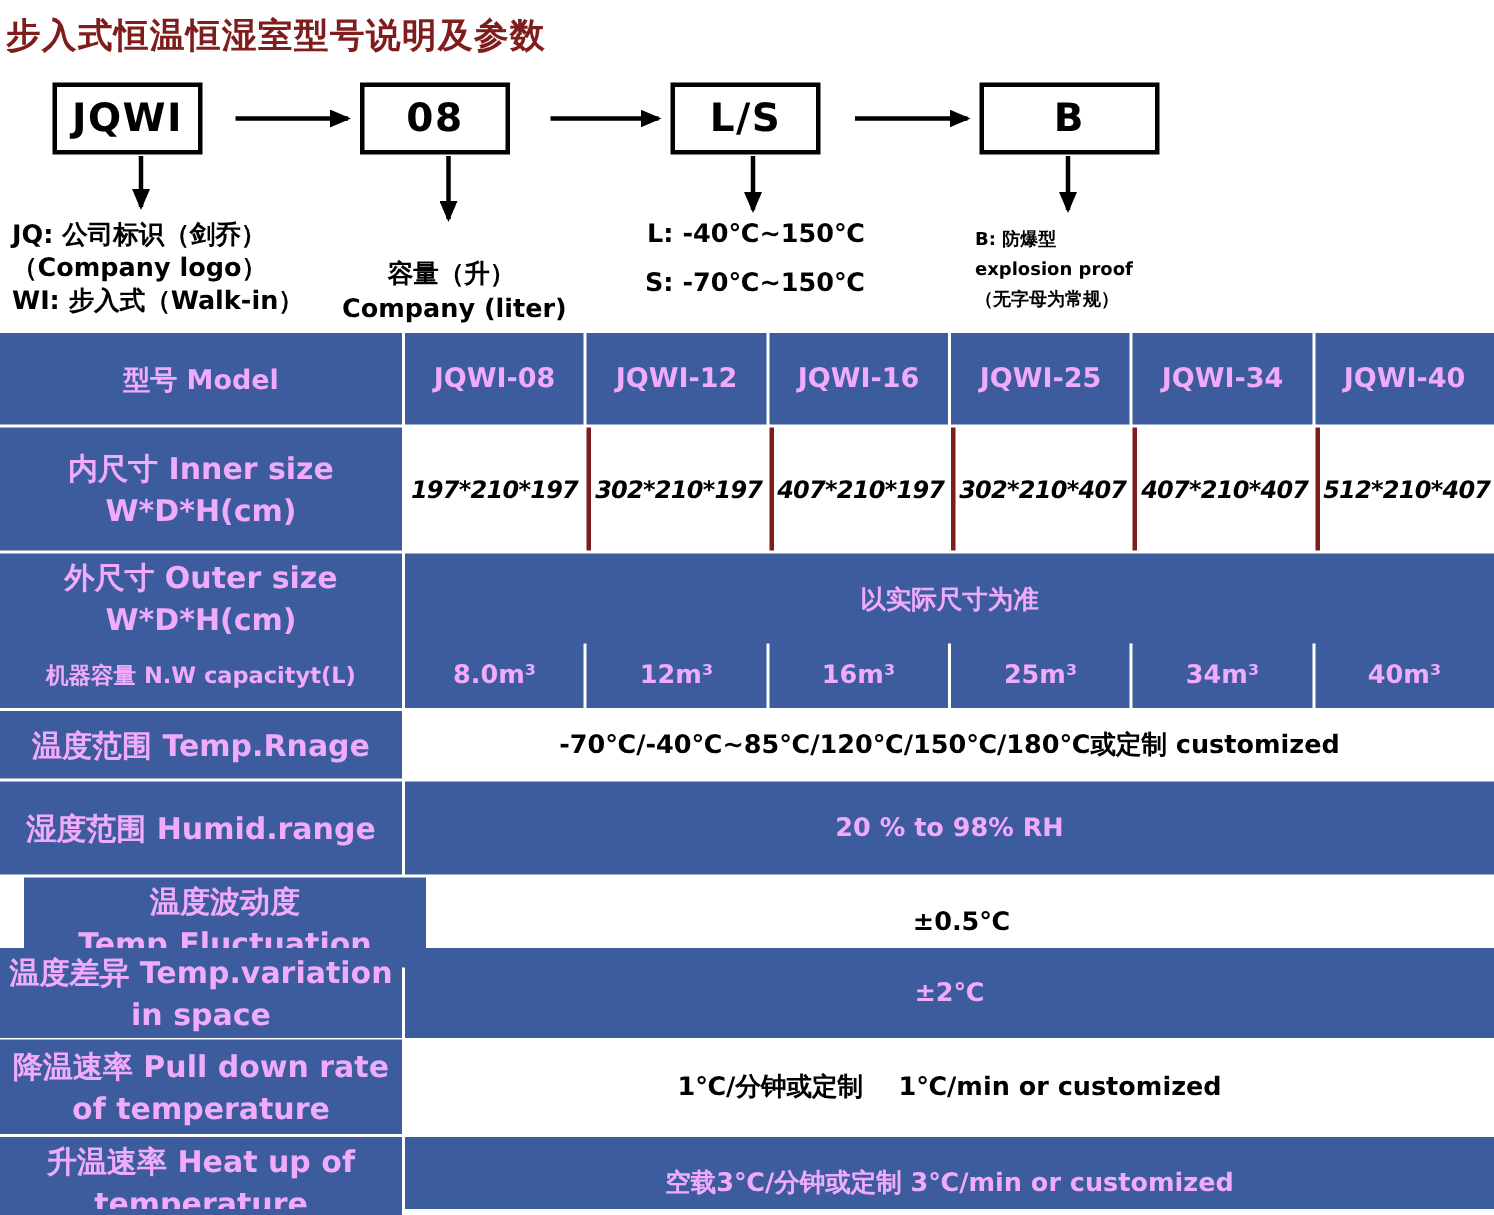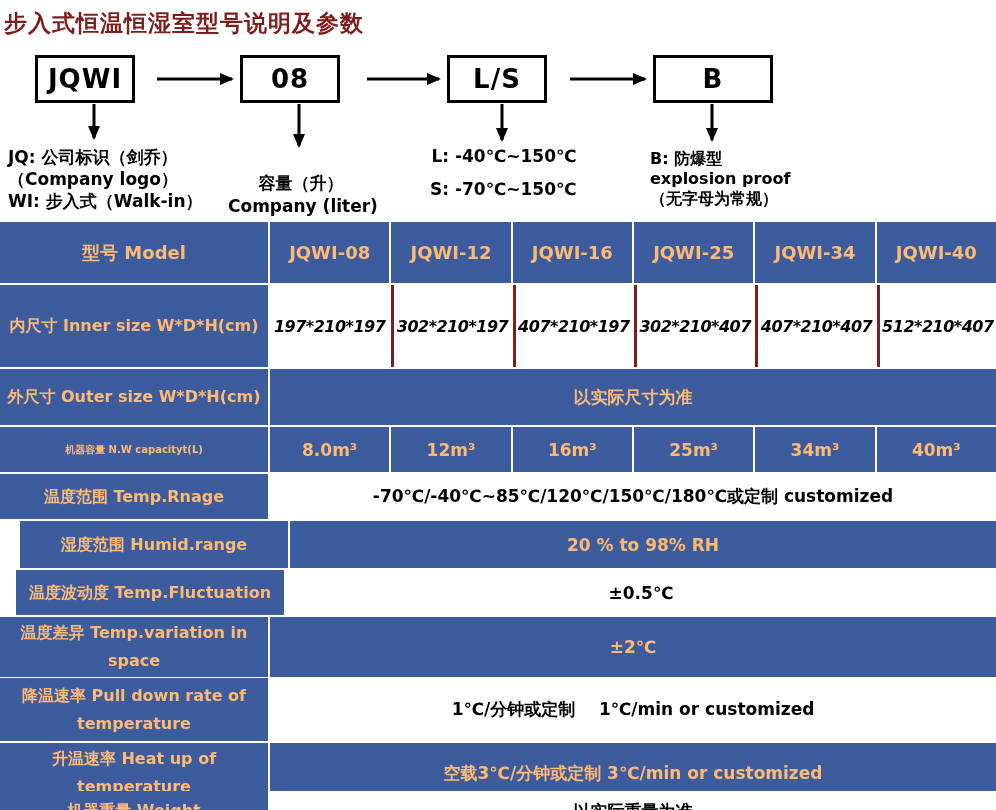--- a/index.html
+++ b/index.html
@@ -19,44 +19,44 @@
     border:3px solid #000; background:#fff;
     display:flex; align-items:center; justify-content:center;
     font-size:26px; letter-spacing:1px;
   }
   #box1{left:35px;} #box2{left:240px;} #box3{left:447px;} #box4{left:653px; width:120px;}
   .arrows { position:absolute; left:0; top:0; pointer-events:none; }
   .note { position:absolute; font-size:17px; line-height:22px; white-space:nowrap; }
   .note-jqwi { left:8px; top:146px; }
   .note-capacity { left:228px; top:156px; width:146px; text-align:center; line-height:23px;margin-top:16px; }
   .note-ls { left:430px; top:140px; line-height:33px;text-align:right; }
-  .note-b { left:650px; top:149px; line-height:20px; font-size:16px; }
+  .note-b { left:650px; top:149px; line-height:20px; font-size:12px; }
   
   .spec-table { width:996px; }
   .row { display:grid; column-gap:2px; margin-bottom:2px; }
   .cols-full { grid-template-columns:268px repeat(6,1fr); }
   .cols-span { grid-template-columns:268px 1fr; }
   .cell {
     display:flex; align-items:center; justify-content:center;
     text-align:center; padding:2px 6px;
   }
-  .blue { background:#3d5c9d; color:#fdba74; }
+  .blue { background:#3d5c9d; color:#f0abfc; }
   .wcell { background:#fff; color:#000; }
-  .label { font-size:16px; line-height:28px; }
+  .label { font-size:20px; line-height:28px; }
   .value { font-size:17px; }
   .vline { border-left:3px solid #7f1d1d; }
   .r-header { height:61px; }
   .r-header .cell { font-size:18px; }
   .r-inner { height:82px; }
   .r-inner .wcell { font-size:16px; letter-spacing:-0.5px; padding:2px 1px; white-space:nowrap;font-style:italic; }
   .r-outer { height:56px; }
   .r-capacity { height:45px; }
-  .r-capacity .label { font-size:10px; }
+  .r-capacity .label { font-size:15px; }
   .r-temprange { height:45px; }
-  .r-humidity { height:47px;padding-left:20px; }
+  .r-humidity { height:62px; }
   .r-fluct { height:45px;padding-left:16px; }
   .r-variation { height:59px; }
   .r-pulldown { height:63px; }
   .r-heatup { height:46px; }
   .r-partial { height:40px; }
 </style>
 </head>
 <body>
 
 <div class="diagram">

